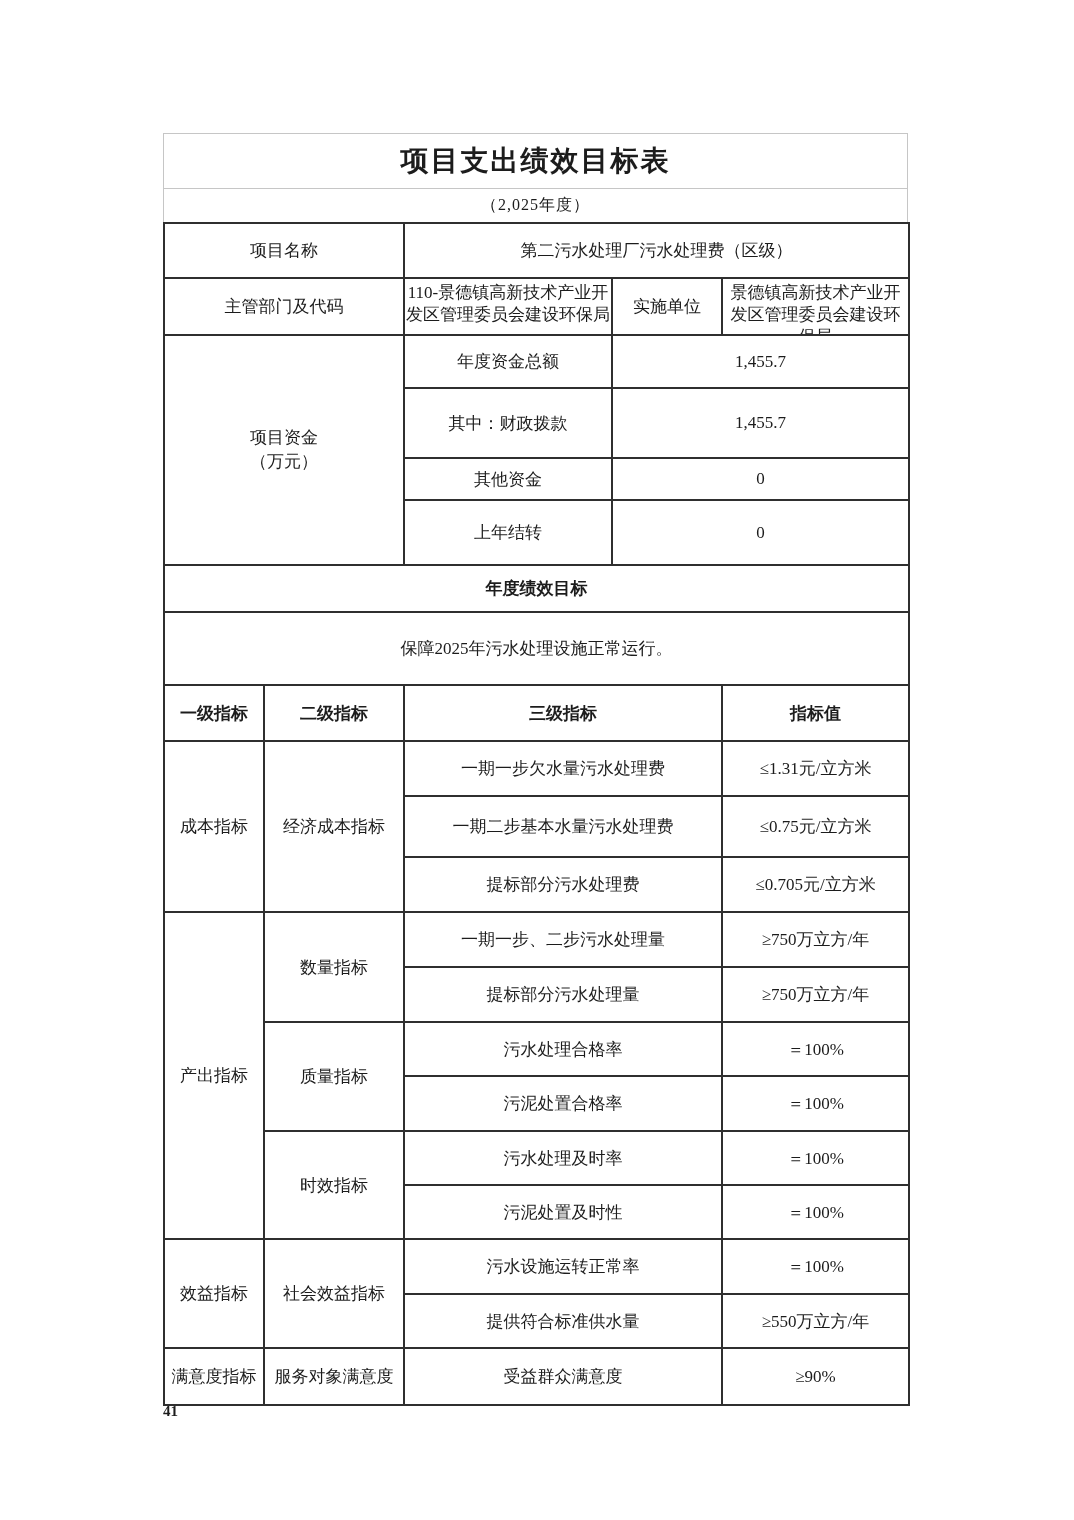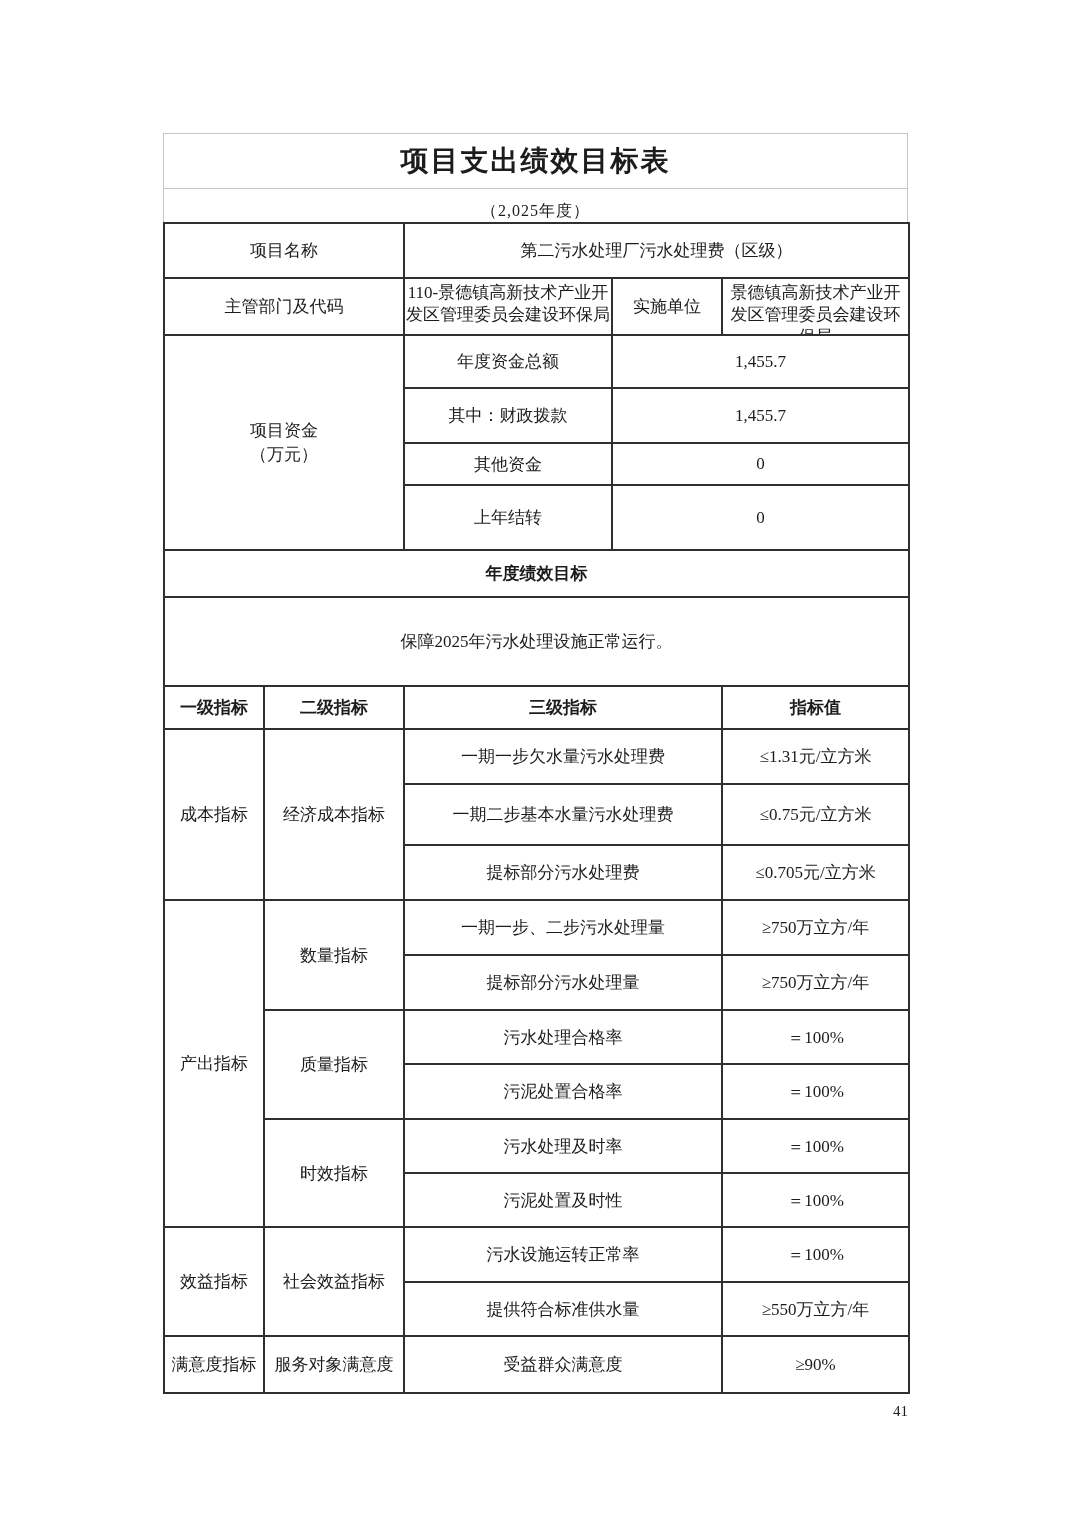--- a/index.html
+++ b/index.html
@@ -13,21 +13,21 @@
   .doc{position:absolute;left:163px;top:133px;width:745px;}
   .title-block{
     box-sizing:border-box;height:55px;width:100%;
     border:1px solid #c6c6c6;border-bottom:none;
     display:flex;align-items:center;justify-content:center;
   }
   .doc-title{font-size:28px;font-weight:bold;letter-spacing:2px;}
   .subtitle-block{
     box-sizing:border-box;height:34px;width:100%;
     border:1px solid #c6c6c6;border-bottom:none;
-    display:flex;align-items:flex-end;justify-content:center;
+    display:flex;align-items:center;justify-content:center;
   }
   .doc-subtitle{font-size:16px;letter-spacing:1px;}
   table.main{
     border-collapse:collapse;table-layout:fixed;width:745px;
   }
   table.main td{
     border:2px solid #2f2f2f;
     text-align:center;vertical-align:middle;
     font-size:17px;padding:0;
     overflow:hidden;
@@ -40,21 +40,21 @@
   td.tkb{border-bottom:4px solid #222222;}
   td.nb{border-bottom:none;}
   td.wrapclip{vertical-align:top;}
   .clipbox{
     height:52px;overflow:hidden;line-height:22px;
     padding-top:3px;text-align:center;font-size:17px;border-radius:12px;
   }
   .twoline{line-height:24px;}
   .page-number{
     position:absolute;left:163px;top:1403px;width:745px;
-    text-align:right;font-size:15px;
+    text-align:left;font-size:15px;font-weight:bold;
   }
 </style>
 </head>
 <body>
 
 <div class="doc">
 
   <div class="title-block">
     <div class="doc-title">项目支出绩效目标表</div>
   </div>
@@ -89,41 +89,41 @@
     </tr>
 
     <tr style="height:53px">
       <td colspan="2" rowspan="4">
         <div class="twoline">项目资金</div>
         <div class="twoline">（万元）</div>
       </td>
       <td>年度资金总额</td>
       <td colspan="2" class="val ll">1,455.7</td>
     </tr>
-    <tr style="height:55px">
+    <tr style="height:70px">
       <td>其中：财政拨款</td>
       <td colspan="2" class="val ll">1,455.7</td>
     </tr>
     <tr style="height:42px">
       <td>其他资金</td>
       <td colspan="2" class="val ll">0</td>
     </tr>
     <tr style="height:65px">
       <td>上年结转</td>
       <td colspan="2" class="val ll">0</td>
     </tr>
 
     <tr style="height:47px">
       <td colspan="5" class="bold tkb">年度绩效目标</td>
     </tr>
-    <tr style="height:89px">
+    <tr style="height:73px">
       <td colspan="5">保障2025年污水处理设施正常运行。</td>
     </tr>
 
-    <tr style="height:43px">
+    <tr style="height:56px">
       <td class="bold">一级指标</td>
       <td class="bold">二级指标</td>
       <td colspan="2" class="bold">三级指标</td>
       <td class="bold">指标值</td>
     </tr>
 
     <tr style="height:55px">
       <td rowspan="3">成本指标</td>
       <td rowspan="3">经济成本指标</td>
       <td colspan="2">一期一步欠水量污水处理费</td>

